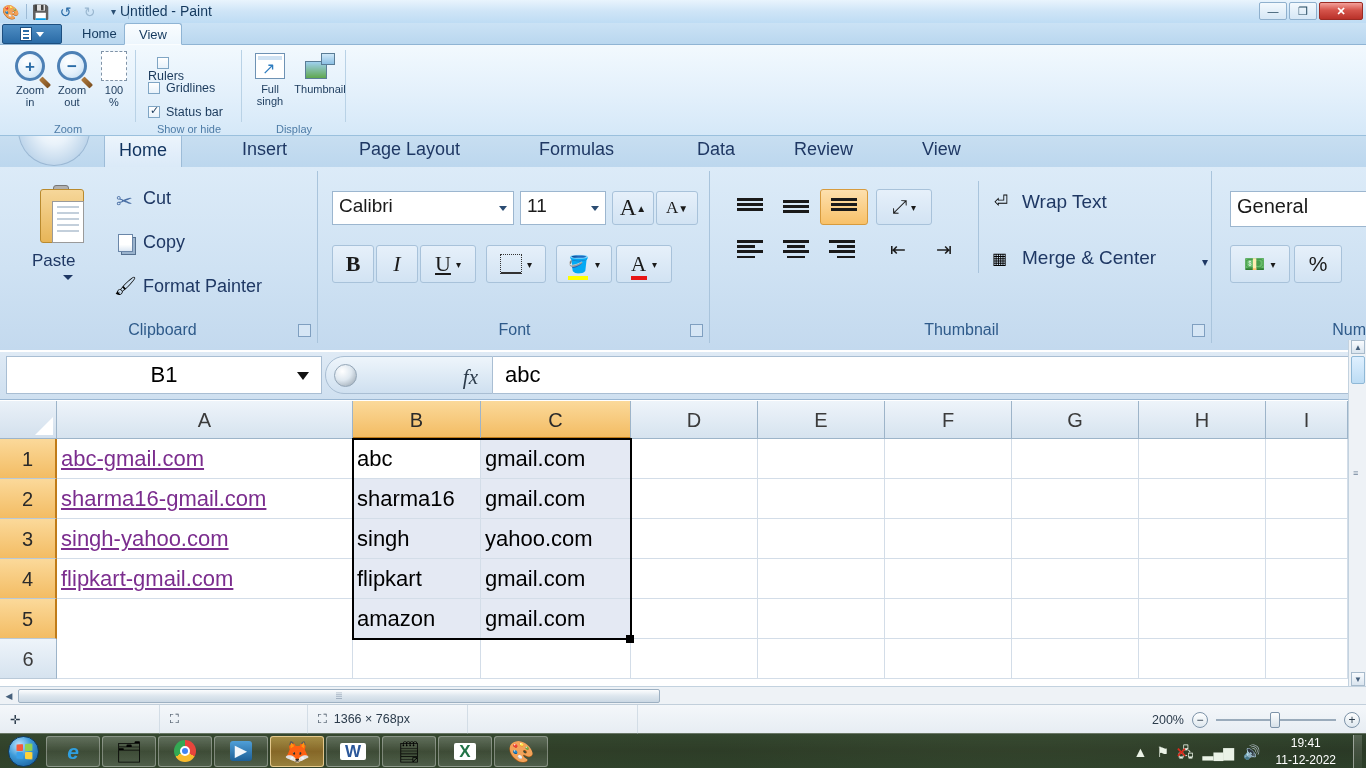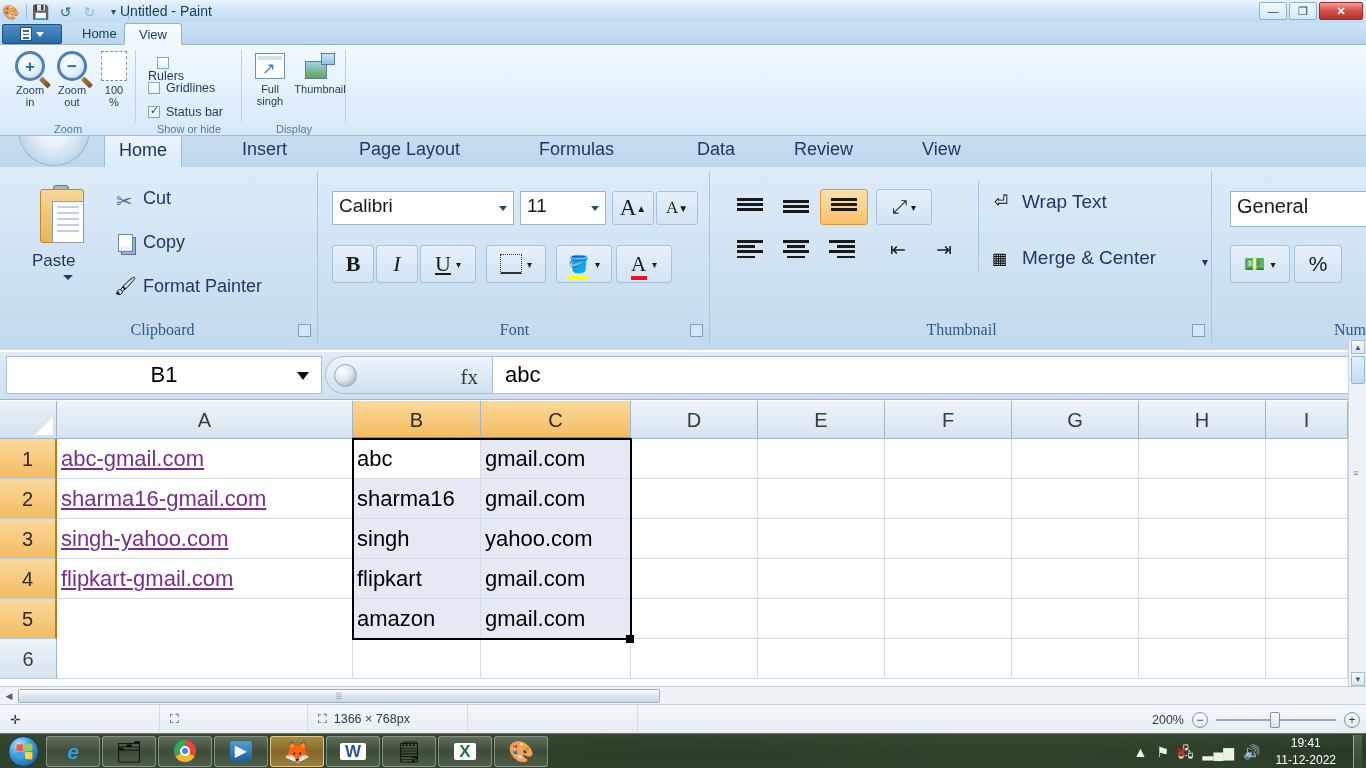--- a/index.html
+++ b/index.html
@@ -63,21 +63,21 @@
   #excel-ribbon-body{
     position:absolute; left:0; top:35px; width:1366px; height:183px;
     background:linear-gradient(180deg,#dcebf8 0%, #cfe2f3 55%, #c3d9ee 100%);
   }
   .rgroup{
     position:absolute; top:4px; height:172px;
     border-right:1px solid #a9c4dc;
   }
   .rgroup-label{
     position:absolute; bottom:4px; left:0; width:100%;
-    text-align:center; font-size:16px; color:#2e5a8a;font-family:Liberation Serif, serif;
+    text-align:center; font-size:16px; color:#2e5a8a;
   }
   .rgroup-launcher{
     position:absolute; bottom:6px; width:13px; height:13px;
     border:1px solid #7f9fc0; background:#d6e6f5;
   }
 
   
   #grp-clipboard{ left:8px; width:310px; }
   .paste-icon{
     position:absolute; left:30px; top:14px; width:52px; height:62px;
@@ -172,21 +172,21 @@
     border:1px solid #a9bed3; border-radius:19px 0 0 19px;
     display:flex; align-items:center;
   }
   #fx-bead{
     position:absolute; left:8px; top:7px; width:23px; height:23px; border-radius:50%;
     background:radial-gradient(circle at 35% 30%, #ffffff 0%, #dfe8f0 45%, #8d9aa6 100%);
     border:1px solid #94a6b7;
   }
   #fx-label{
     position:absolute; right:14px; top:8px; font-family:"Liberation Serif", serif;
-    font-size:21px; color:#2b3a4a;
+    font-style:italic; font-size:21px; color:#2b3a4a;
   }
   #formula-input{
     position:absolute; left:493px; top:4px; width:867px; height:38px;
     background:#fff; border:1px solid #a9bed3; border-left:none;
     display:flex; align-items:center; padding-left:12px;
     font-size:22px; color:#000;
   }
 
   
   #grid{

